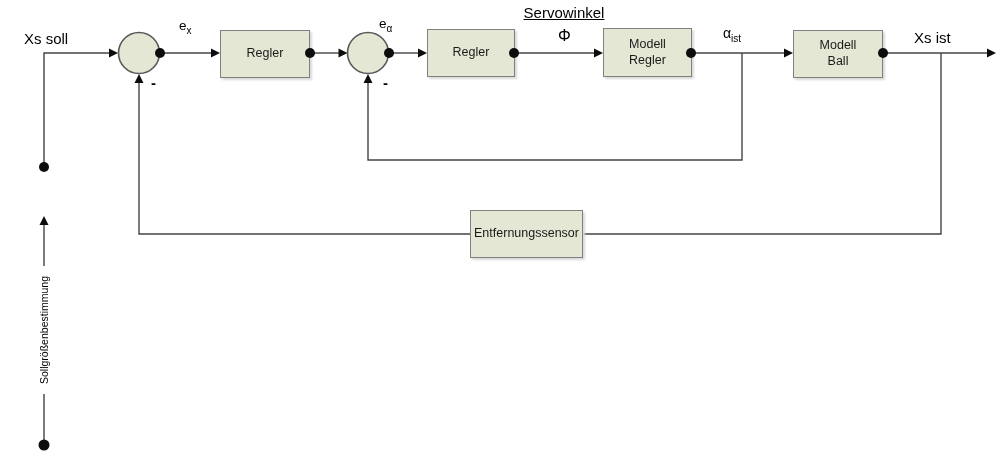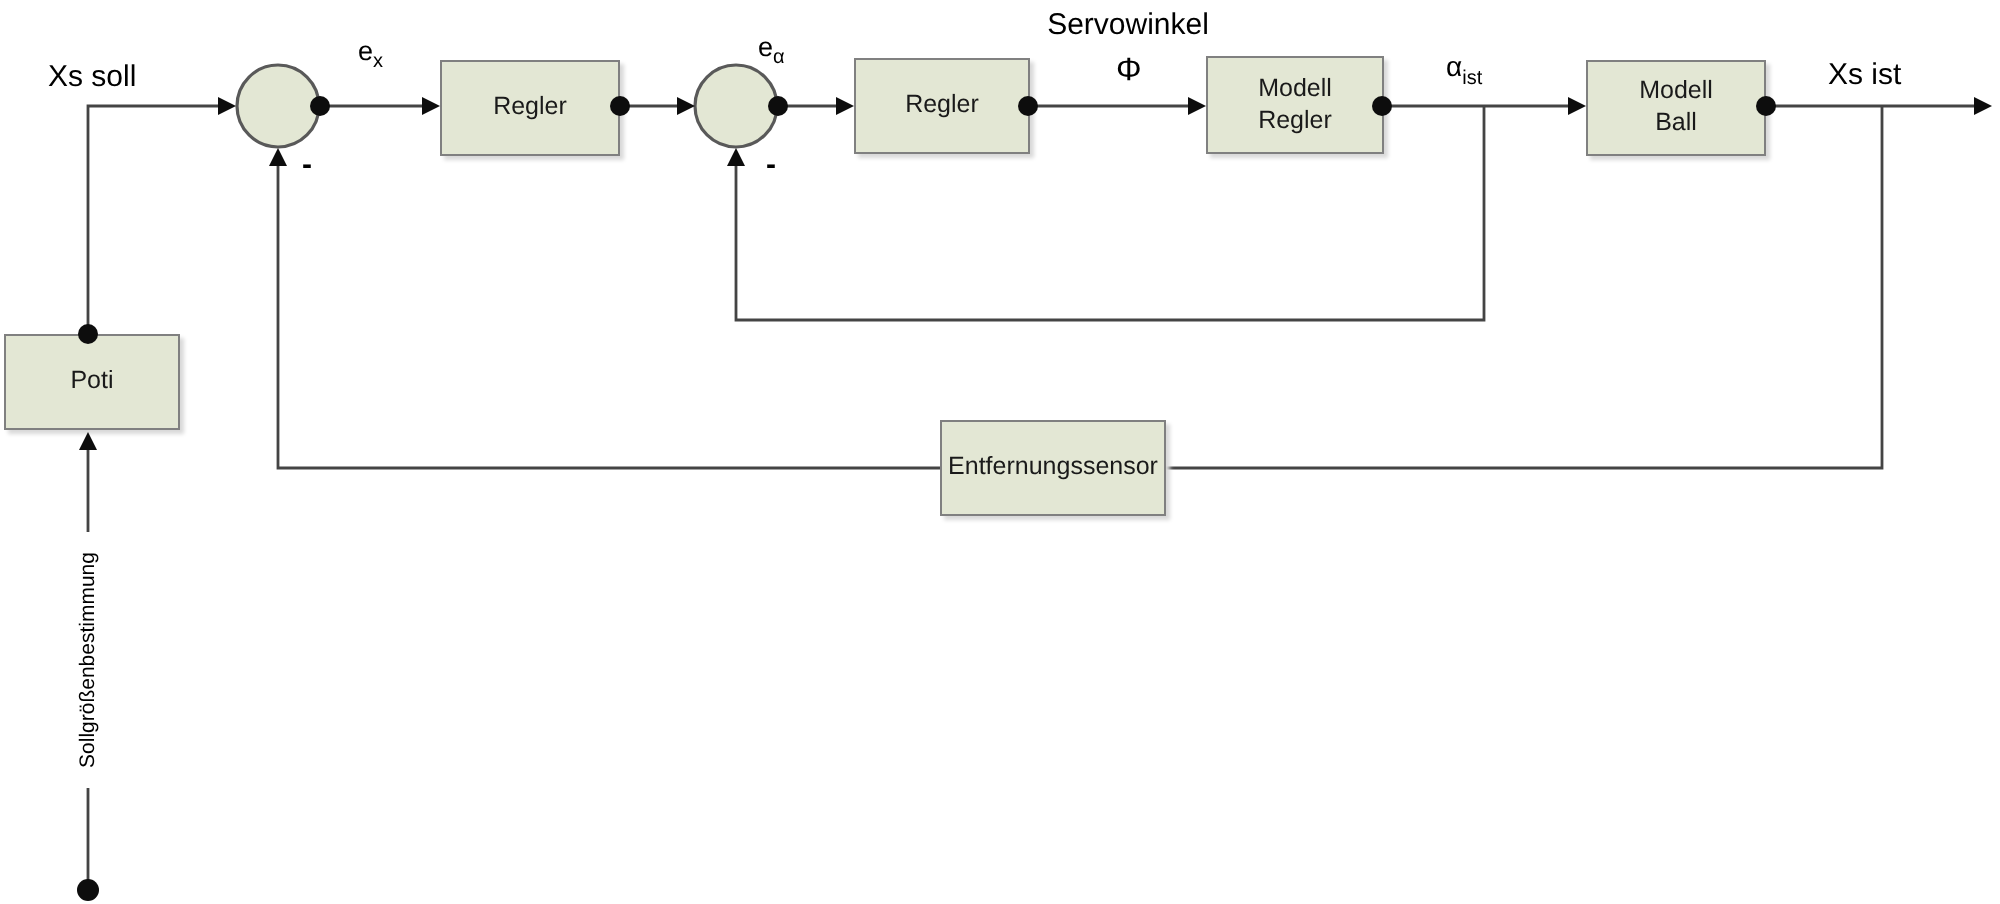--- a/index.html
+++ b/index.html
@@ -57,21 +57,21 @@
     position: absolute;
     z-index: 4;
     white-space: nowrap;
     font-size: 15px;
     color: var(--text);
   }
   .lbl sub { font-size: 10px; }
   .lbl.small-sig { font-size: 13.5px; }
   .lbl.minus { font-size: 15px; font-weight: 700; }
   .lbl.phi { font-size: 16px; }
-  .lbl.centered { text-align: center; }
+  .lbl.centered { text-align: center; text-decoration: underline; }
   .lbl.rotated {
     width: 128px;
     height: 16px;
     text-align: center;
     background: #ffffff;
     font-size: 10.5px;
     transform: rotate(-90deg);
     transform-origin: 50% 50%;
     line-height: 16px;
   }
@@ -100,23 +100,20 @@
     <path class="wire" d="M742,53 L742,160 L368,160 L368,82"></path>
 
     <path class="wire" d="M941,53 L941,234 L139,234 L139,82"></path>
 
     <path class="wire" d="M44,224 L44,443"></path>
 
     <circle class="sum-circle" cx="139" cy="53" r="20.5"></circle>
     <circle class="sum-circle" cx="368" cy="53" r="20.5"></circle>
   </svg>
 
-  <div class="block" style="left:2px;top:167px;width:88px;height:48px">
-    <span>Poti</span>
-  </div>
   <div class="block" style="left:220px;top:30px;width:90px;height:48px">
     <span>Regler</span>
   </div>
   <div class="block" style="left:427px;top:29px;width:88px;height:48px">
     <span>Regler</span>
   </div>
   <div class="block" style="left:603px;top:28px;width:89px;height:49px">
     <span>Modell</span>
     <span>Regler</span>
   </div>

